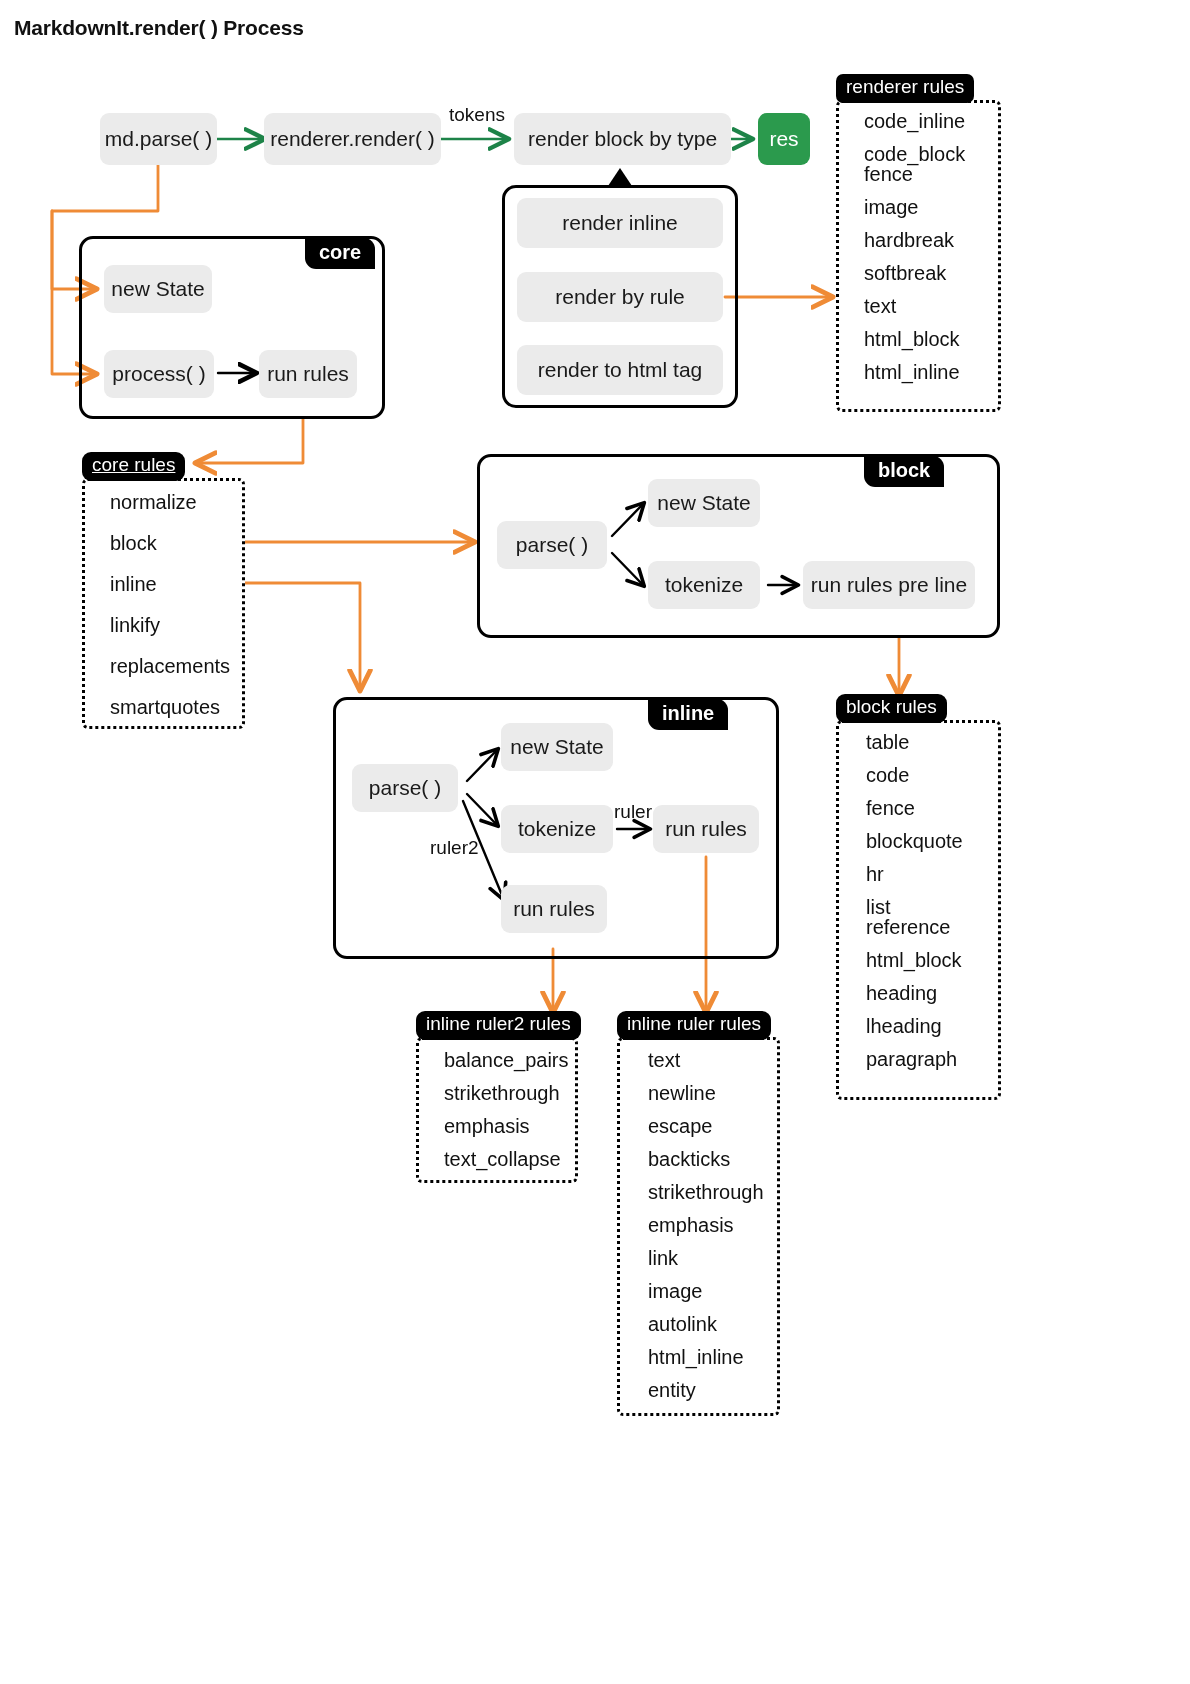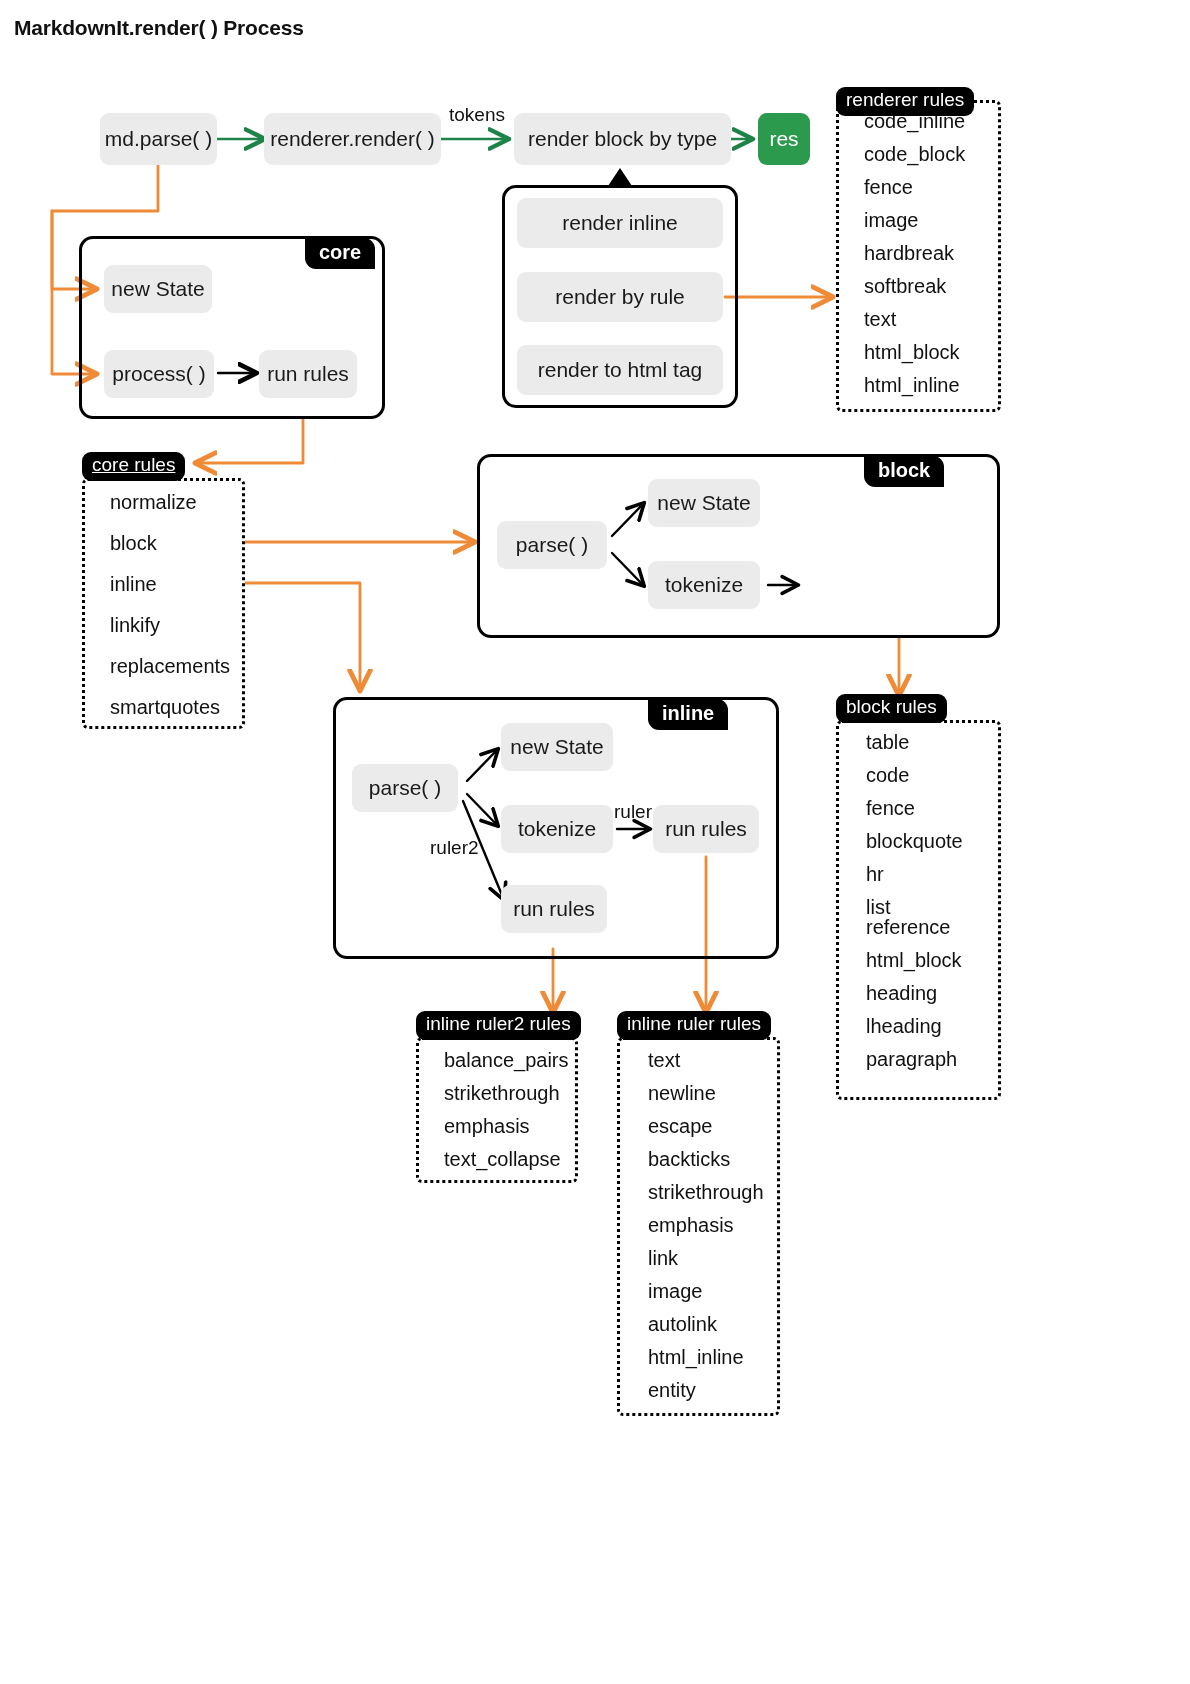--- a/index.html
+++ b/index.html
@@ -191,25 +191,25 @@
   <div class="node" style="left:514px; top:113px; width:217px; height:52px;">render block by type</div>
 
   <div class="node green" style="left:758px; top:113px; width:52px; height:52px;">res</div>
 
   <div class="group" style="left:502px; top:185px; width:236px; height:223px;"></div>
 
   <div class="node" style="left:517px; top:198px; width:206px; height:50px;">render inline</div>
   <div class="node" style="left:517px; top:272px; width:206px; height:50px;">render by rule</div>
   <div class="node" style="left:517px; top:345px; width:206px; height:50px;">render to html tag</div>
 
-  <div class="rulebox-label" style="left:836px; top:87px;">renderer rules</div>
+  <div class="rulebox-label" style="left:836px; top:74px;border-radius:7px;">renderer rules</div>
   <div class="rulebox" style="left:836px; top:100px; width:165px; height:312px;"></div>
   <ul class="rule-list" style="left:864px; top:111px;">
     <li style="margin-bottom:13px;">code_inline</li>
-    <li style="margin-bottom:13px;">code_block</li>
+    <li style="">code_block</li>
     <li style="margin-bottom:13px;">fence</li>
     <li style="margin-bottom:13px;">image</li>
     <li style="margin-bottom:13px;">hardbreak</li>
     <li style="margin-bottom:13px;">softbreak</li>
     <li style="margin-bottom:13px;">text</li>
     <li style="margin-bottom:13px;">html_block</li>
     <li>html_inline</li>
   </ul>
 
   <div class="group" style="left:79px; top:236px; width:306px; height:183px;"></div>
@@ -229,20 +229,21 @@
     <li style="margin-bottom:21px;">replacements</li>
     <li>smartquotes</li>
   </ul>
 
   <div class="group" style="left:477px; top:454px; width:523px; height:184px;"></div>
   <div class="group-label" style="left:864px; top:456px;">block</div>
 
   <div class="node" style="left:497px; top:521px; width:110px; height:48px;">parse( )</div>
   <div class="node" style="left:648px; top:479px; width:112px; height:48px;">new State</div>
   <div class="node" style="left:648px; top:561px; width:112px; height:48px;">tokenize</div>
+  <div class="node" style="left:803px; top:561px; width:172px; height:48px;">run rules pre line</div>
 
   <div class="rulebox-label" style="left:836px; top:694px;">block rules</div>
   <div class="rulebox" style="left:836px; top:720px; width:165px; height:380px;"></div>
   <ul class="rule-list" style="left:866px; top:732px;">
     <li style="margin-bottom:13px;">table</li>
     <li style="margin-bottom:13px;">code</li>
     <li style="margin-bottom:13px;">fence</li>
     <li style="margin-bottom:13px;">blockquote</li>
     <li style="margin-bottom:13px;">hr</li>
     <li style="">list</li>

